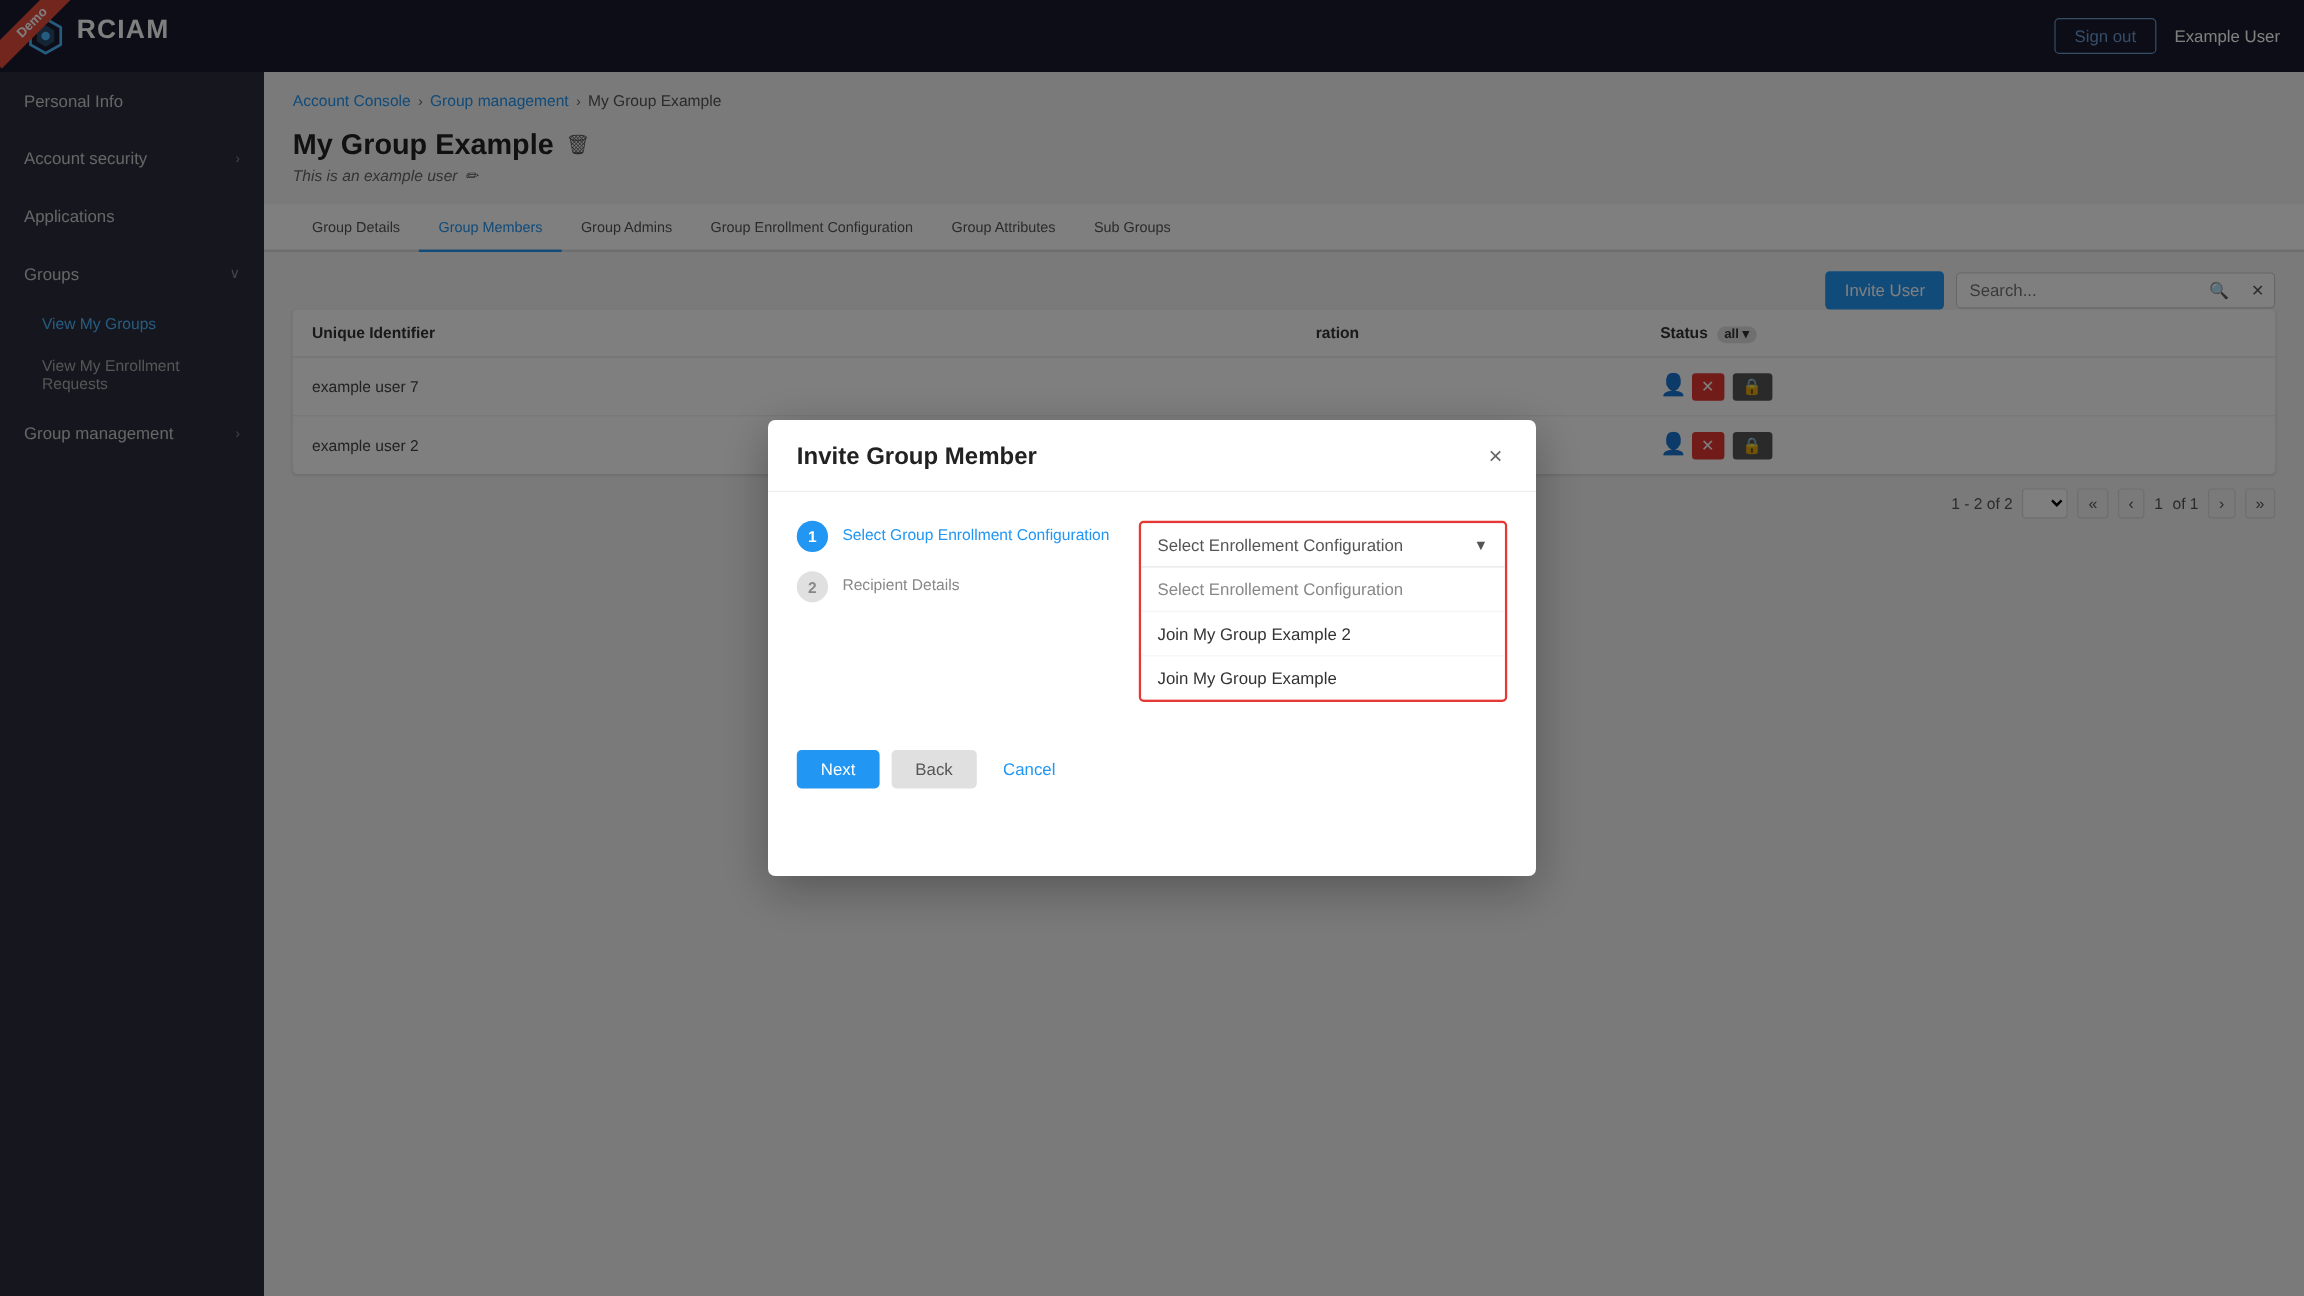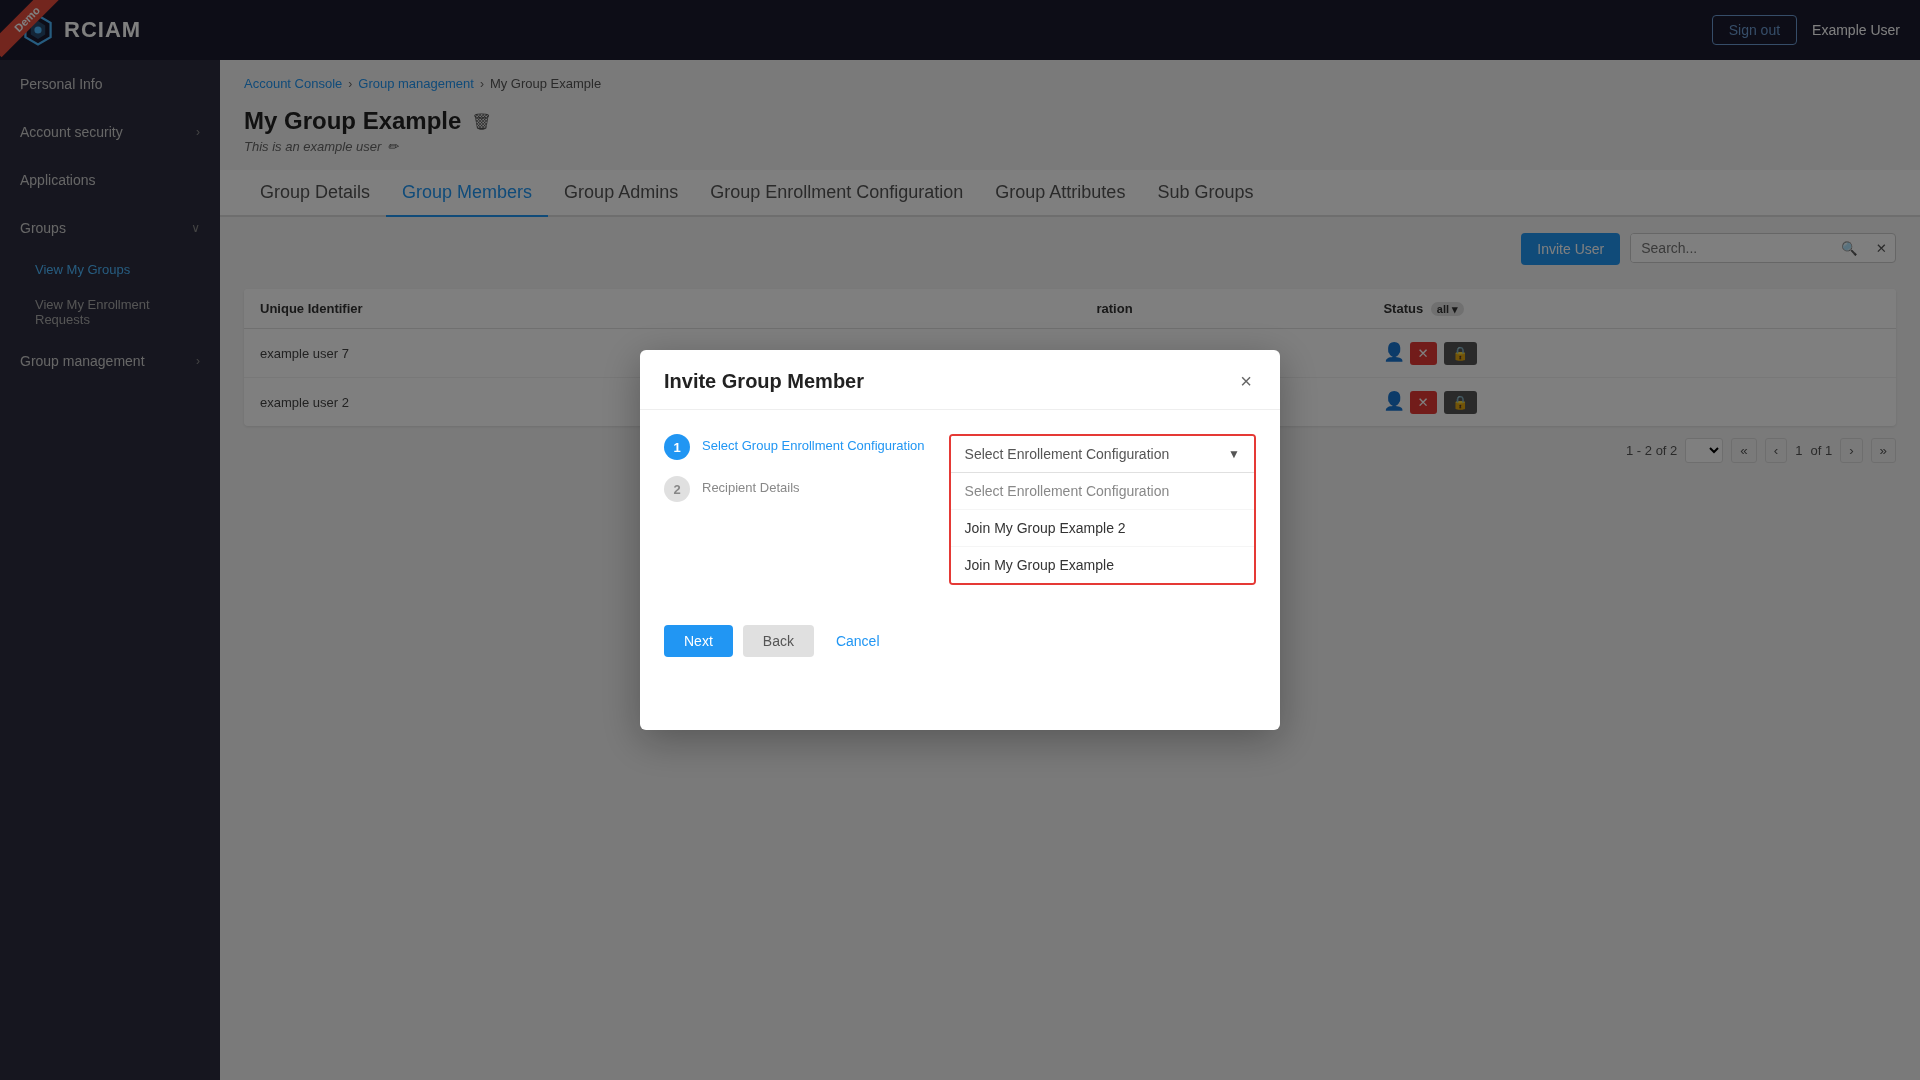--- a/index.html
+++ b/index.html
@@ -11,21 +11,21 @@
       height: 60px;
       display: flex;
       align-items: center;
       justify-content: space-between;
       padding: 0 20px;
       position: fixed;
       top: 0; left: 0; right: 0;
       z-index: 100;
     }
     .header-left { display: flex; align-items: center; gap: 10px; }
-    .logo { display: flex; align-items: center; gap: 8px; }
+    .logo { display: flex; gap: 8px; }
     .logo-icon { width: 36px; height: 36px; }
     .logo-text { color: white; font-size: 22px; font-weight: bold; letter-spacing: 1px; }
     .demo-corner {
       position: fixed;
       top: 0; left: 0;
       width: 70px; height: 70px;
       overflow: hidden;
       z-index: 200;
     }
     .header-right { display: flex; align-items: center; gap: 15px; }
@@ -95,30 +95,30 @@
     .delete-icon { color: #555; cursor: pointer; font-size: 16px; }
     .page-subtitle { color: #666; font-size: 13px; font-style: italic; margin-top: 4px; display: flex; align-items: center; gap: 6px; }
     .edit-icon { color: #555; cursor: pointer; font-size: 13px; }
 
     
     .tabs { display: flex; border-bottom: 2px solid #ddd; padding: 0 24px; background: white; }
     .tab {
       padding: 12px 16px;
       cursor: pointer;
       color: #555;
-      font-size: 18px;
+      font-size: 12px;
       border-bottom: 2px solid transparent;
       margin-bottom: -2px;
       white-space: nowrap;
     }
     .tab.active { color: #2196f3; border-bottom-color: #2196f3; font-weight: 500; }
 
     
     .table-area { padding: 16px 24px; }
-    .table-toolbar { display: flex; justify-content: flex-end; align-items: flex-start; gap: 10px; margin-bottom: 24px; }
+    .table-toolbar { display: flex; justify-content: flex-end; align-items: center; gap: 10px; margin-bottom: 0; }
     .invite-btn {
       background: #2196f3;
       color: white;
       border: none;
       padding: 8px 16px;
       border-radius: 4px;
       cursor: pointer;
       font-size: 14px;
     }
     .search-box {

